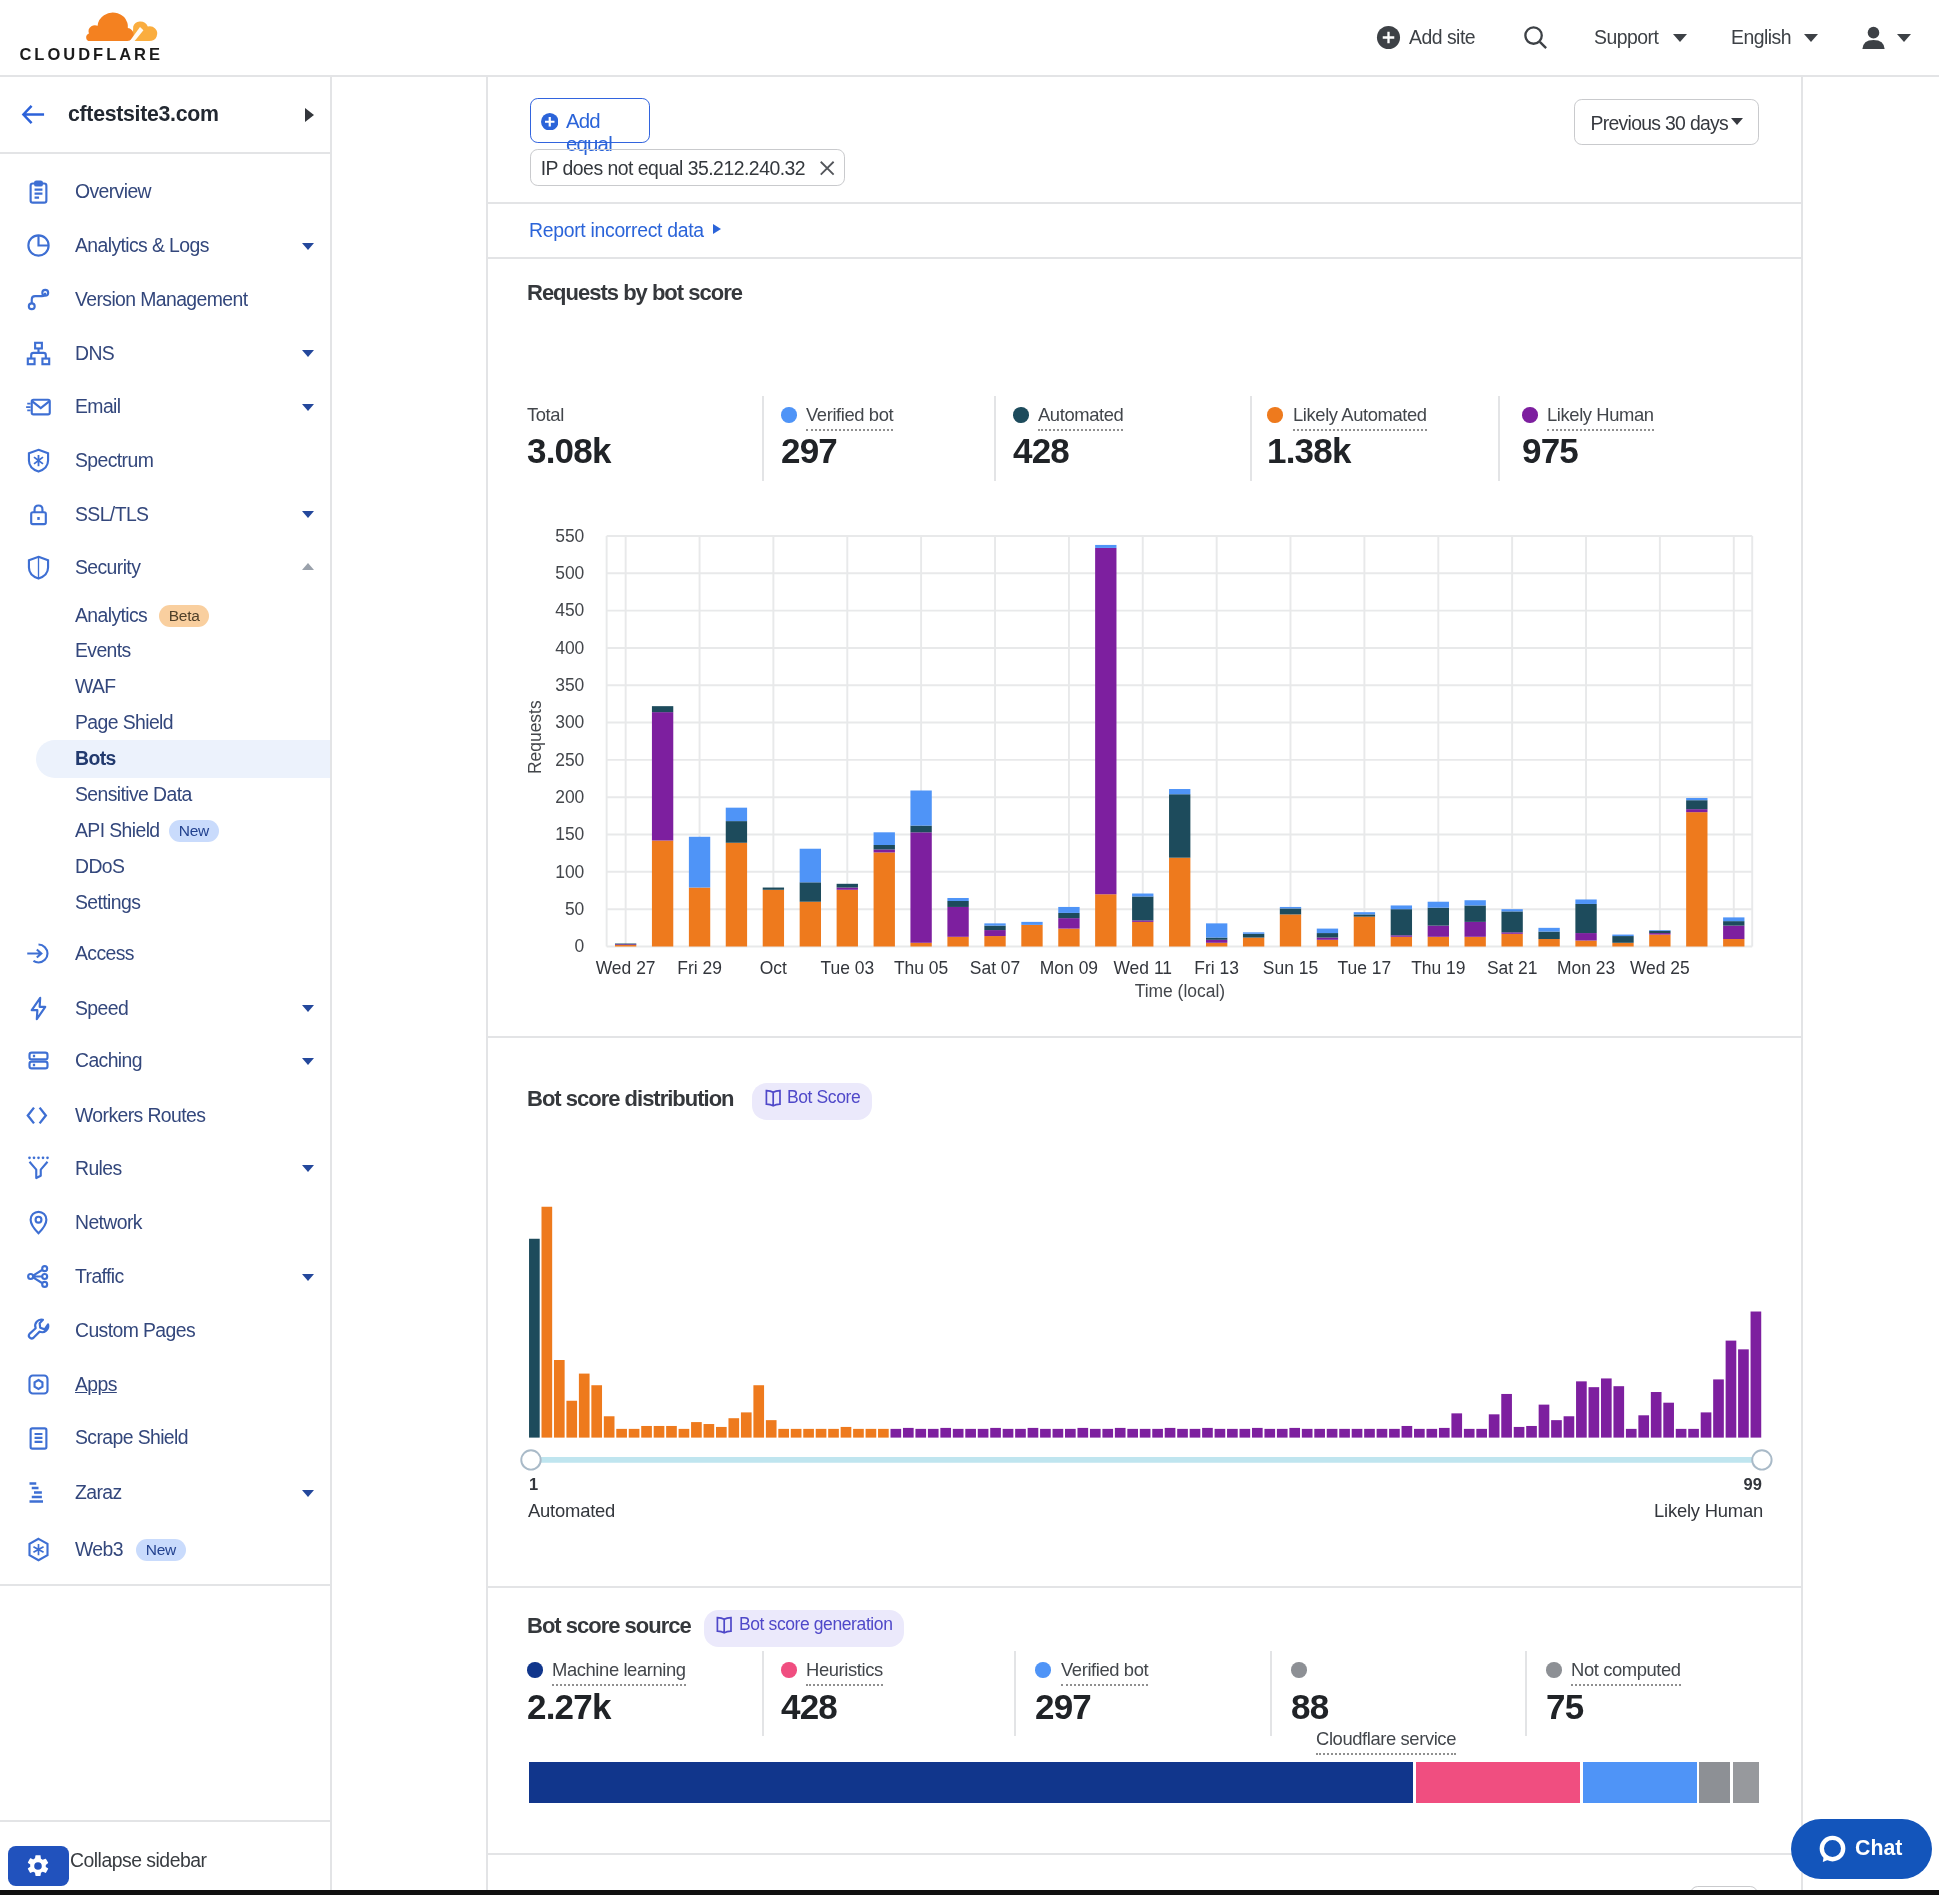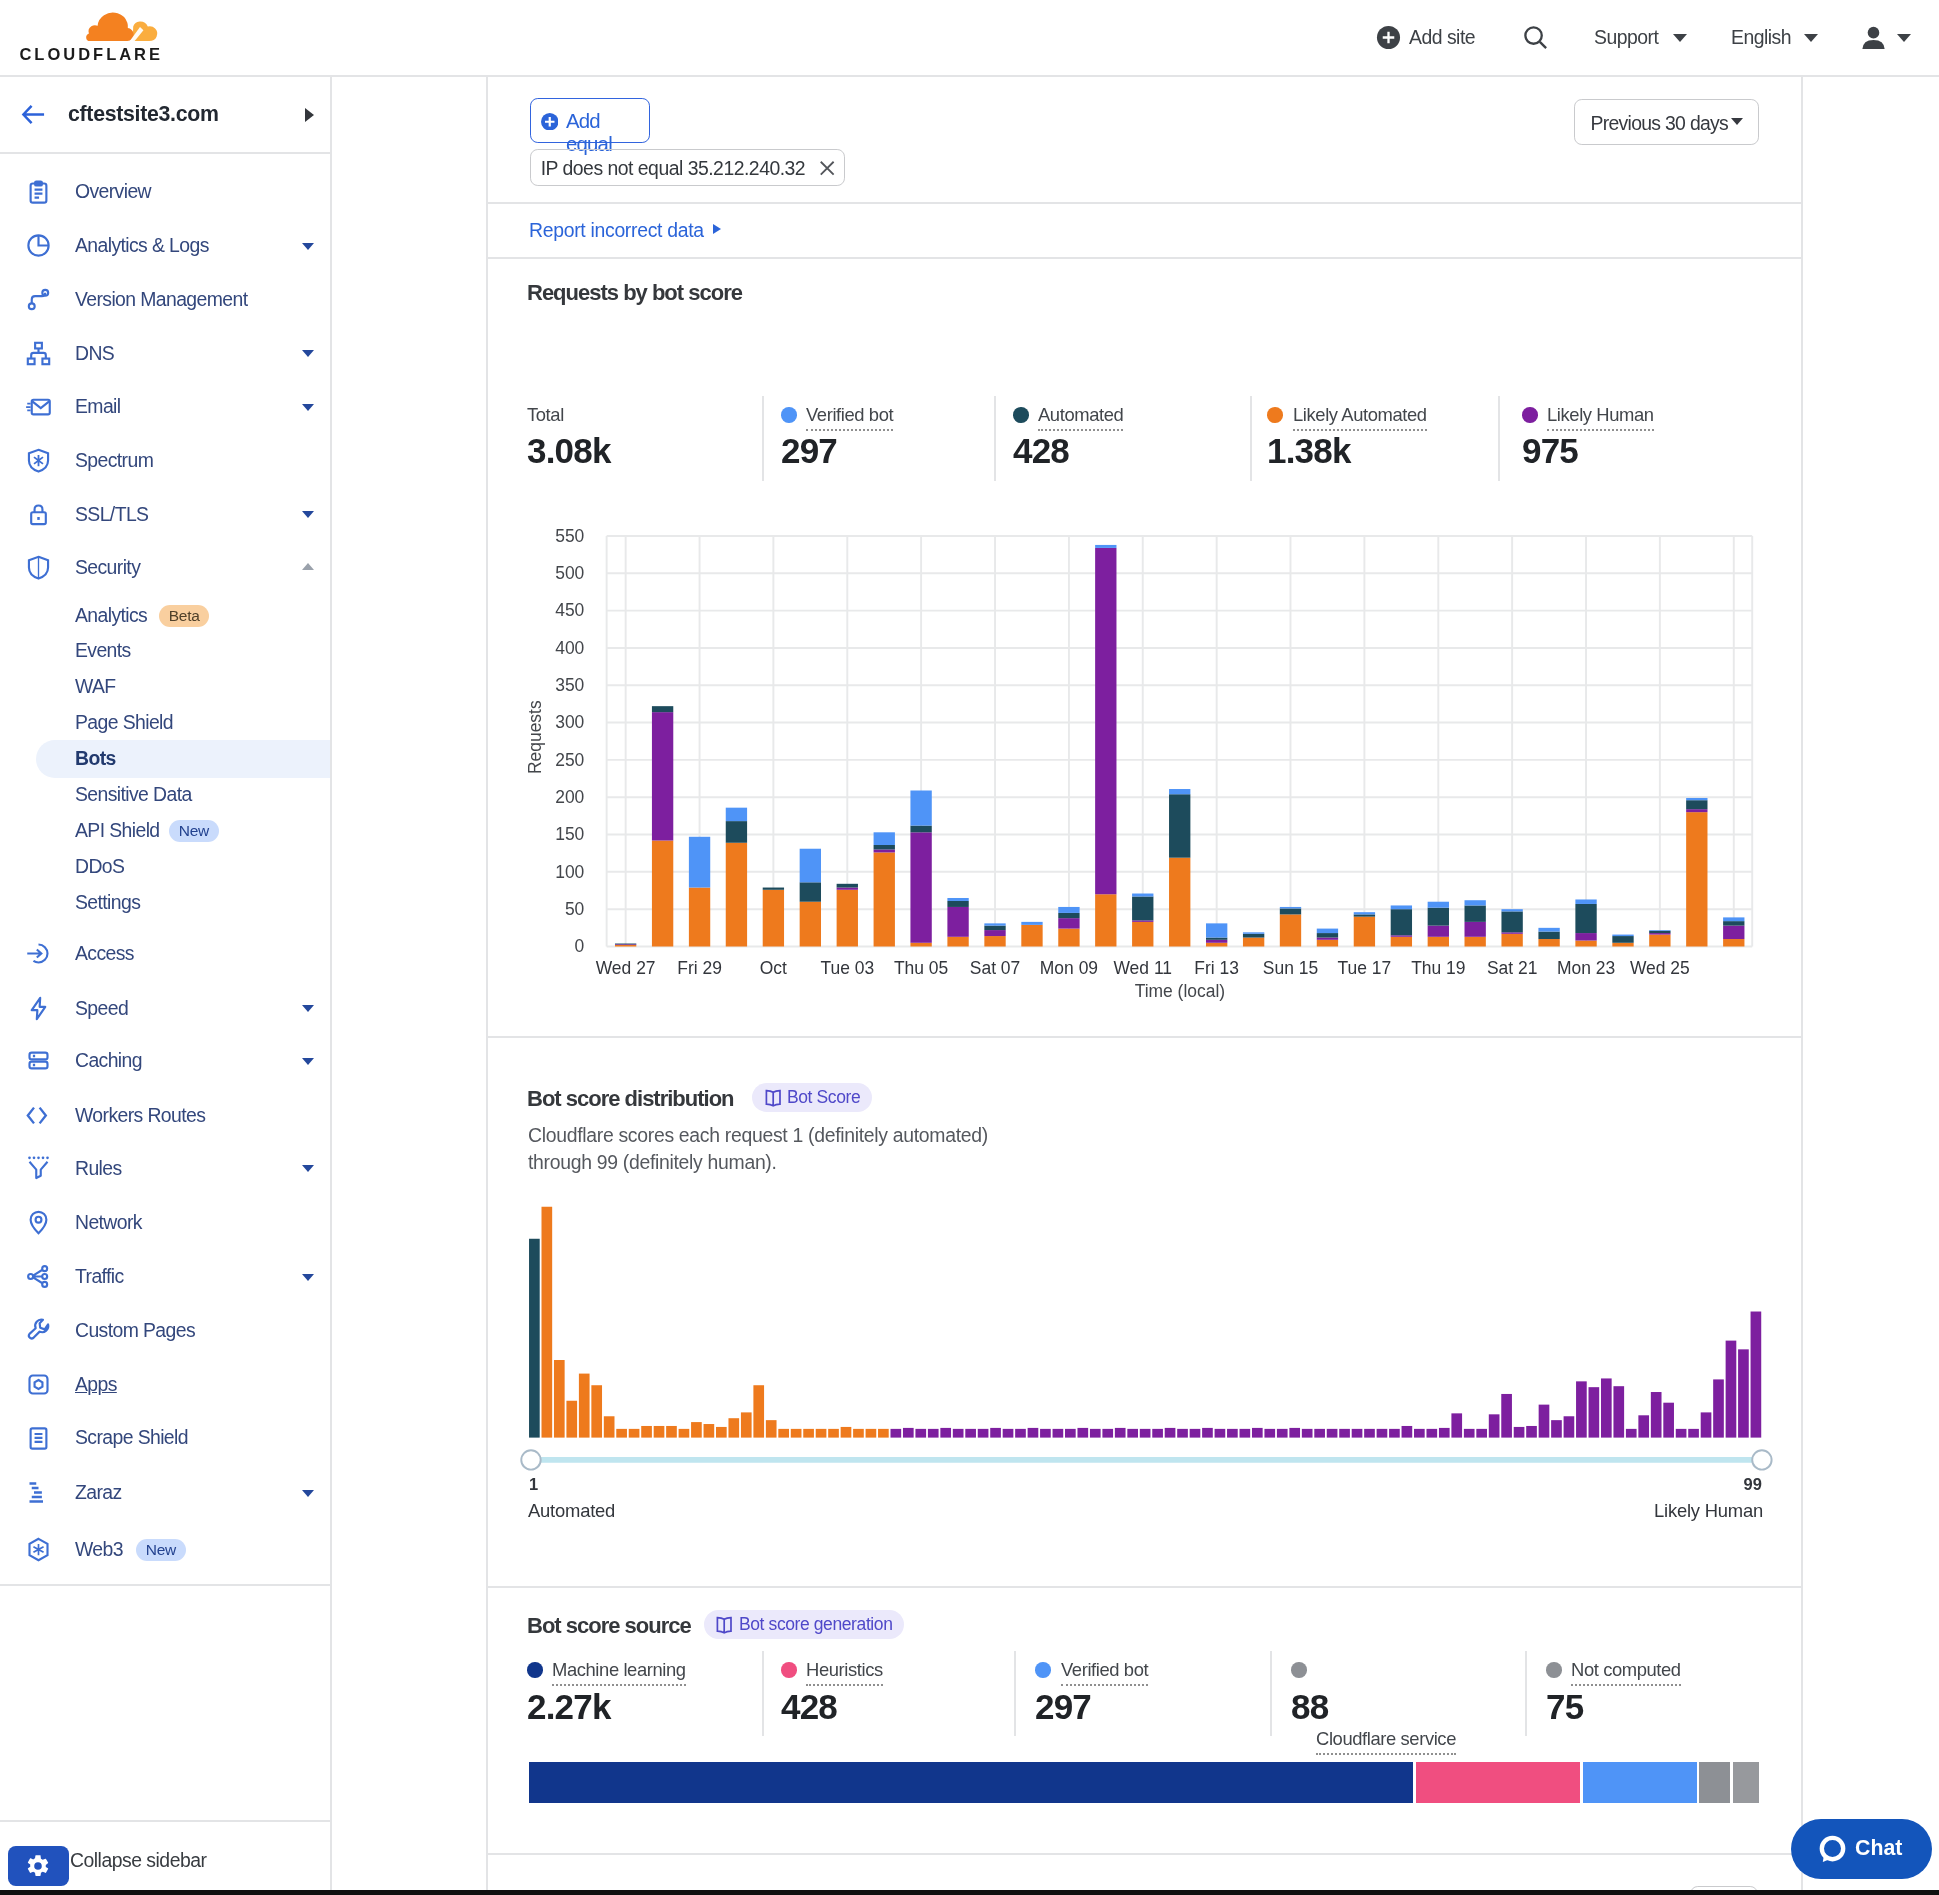--- a/index.html
+++ b/index.html
@@ -3,21 +3,21 @@
 
 *{margin:0;padding:0;box-sizing:border-box;}
 html,body{width:1940px;height:1895px;background:#fff;font-family:"Liberation Sans",sans-serif;}
 #root{position:relative;width:1940px;height:1895px;overflow:hidden;background:#fff;}
 .abs{position:absolute;}
 .hline{position:absolute;background:#e3e4e6;height:1.9px;}
 .vline{position:absolute;background:#e3e4e6;width:1.9px;}
 .menuitem{position:absolute;left:75px;font-size:19.4px;letter-spacing:-0.6px;color:#33477c;white-space:nowrap;}
 .mcaret{position:absolute;left:302px;width:0;height:0;border-left:6.8px solid transparent;border-right:6.8px solid transparent;border-top:7.8px solid #24489c;}
 .badge{position:absolute;font-size:15.5px;letter-spacing:-0.2px;border-radius:11.6px;padding:0 9.7px;height:22px;line-height:22px;display:inline-block;}
-.lbadge{position:absolute;height:29px;border-radius:14.6px;background:#ebe9fb;color:#4f48c9;font-size:17.5px;letter-spacing:-0.4px;line-height:29px;padding:0 11.6px 0 35px;}
+.lbadge{position:absolute;height:37px;border-radius:14.6px;background:#ebe9fb;color:#4f48c9;font-size:17.5px;letter-spacing:-0.4px;line-height:29px;padding:0 11.6px 0 35px;}
 .statval{position:absolute;font-size:35px;letter-spacing:-0.8px;font-weight:bold;color:#202327;white-space:nowrap;}
 .dot{position:absolute;width:15.5px;height:15.5px;border-radius:50%;}
 
 </style></head><body>
 <div id="root">
 <svg class="abs" style="left:85px;top:5.8px" width="74" height="39" viewBox="0 0 76 40">
 <path fill="#faad3f" d="M49 36 L66 36 Q71.5 36 73.5 31.5 Q75.5 26.5 72 23 Q69 20 64.5 21 Q62 15.5 56 16 Q51 16.5 49.5 21 Z"></path>
 <path fill="#f48120" d="M5 36 Q1.5 36 1.2 32.5 Q1 29.5 4 28.2 Q2.5 23.5 6.5 20.8 Q9.5 18.8 13 20.2 Q13.5 13.5 19.5 9.5 Q26 5.2 33.5 7.5 Q41 9.8 43.5 17.2 Q44.3 19.8 44 22.5 Q48.5 23.3 49.7 27.6 Q50.8 31.5 48.2 34.2 Q46.5 36 43.5 36 Z"></path>
 <path fill="#fff" d="M46 36 L56.5 21.5 L60 24.8 L51 36 Z" opacity="0.95"></path>
 </svg>
@@ -394,21 +394,20 @@
       <text x="1132.7" y="737.8" text-anchor="middle" font-size="18" fill="#33363c">Mon 23</text>
       <text x="1208.8" y="737.8" text-anchor="middle" font-size="18" fill="#33363c">Wed 25</text>
       <text x="714" y="762" text-anchor="middle" font-size="18" fill="#43464b">Time (local)</text>
       <text x="55" y="494" text-anchor="middle" font-size="18" fill="#43464b" transform="rotate(-90 55 494)">Requests</text>
     </svg>
 <div class="abs" style="left:527px;top:1086px;font-size:22px;font-weight:bold;letter-spacing:-1px;color:#35383c">Bot score distribution</div>
 <div class="lbadge" style="left:752px;top:1083px;">Bot Score</div>
 <svg class="abs" style="left:763px;top:1088px" width="20.4" height="20.4" viewBox="0 0 24 24" fill="none" stroke="#4f48c9" stroke-width="2">
       <path d="M12 5 Q9 3 4 3 V19 Q9 19 12 21 Q15 19 20 19 V3 Q15 3 12 5 V21"></path>
     </svg>
-<div class="abs" style="left:528px;top:1122px;font-size:19.4px;letter-spacing:-0.3px;line-height:27px;color:#55585e">Cloudflare scores each request 1 (definitely automated)<br>through 99 (definitely human).</div>
 <svg class="abs" style="left:487px;top:1037px" width="1315" height="485" viewBox="0 0 1355 500">
       <rect x="43.00" y="208" width="11" height="205" fill="#1d4b5c"></rect>
       <rect x="55.85" y="175" width="11" height="238" fill="#ee7a1d"></rect>
       <rect x="68.70" y="333" width="11" height="80" fill="#ee7a1d"></rect>
       <rect x="81.55" y="375" width="11" height="38" fill="#ee7a1d"></rect>
       <rect x="94.40" y="347" width="11" height="66" fill="#ee7a1d"></rect>
       <rect x="107.25" y="359" width="11" height="54" fill="#ee7a1d"></rect>
       <rect x="120.10" y="391" width="11" height="22" fill="#ee7a1d"></rect>
       <rect x="132.95" y="404" width="11" height="9" fill="#ee7a1d"></rect>
       <rect x="145.80" y="404" width="11" height="9" fill="#ee7a1d"></rect>

